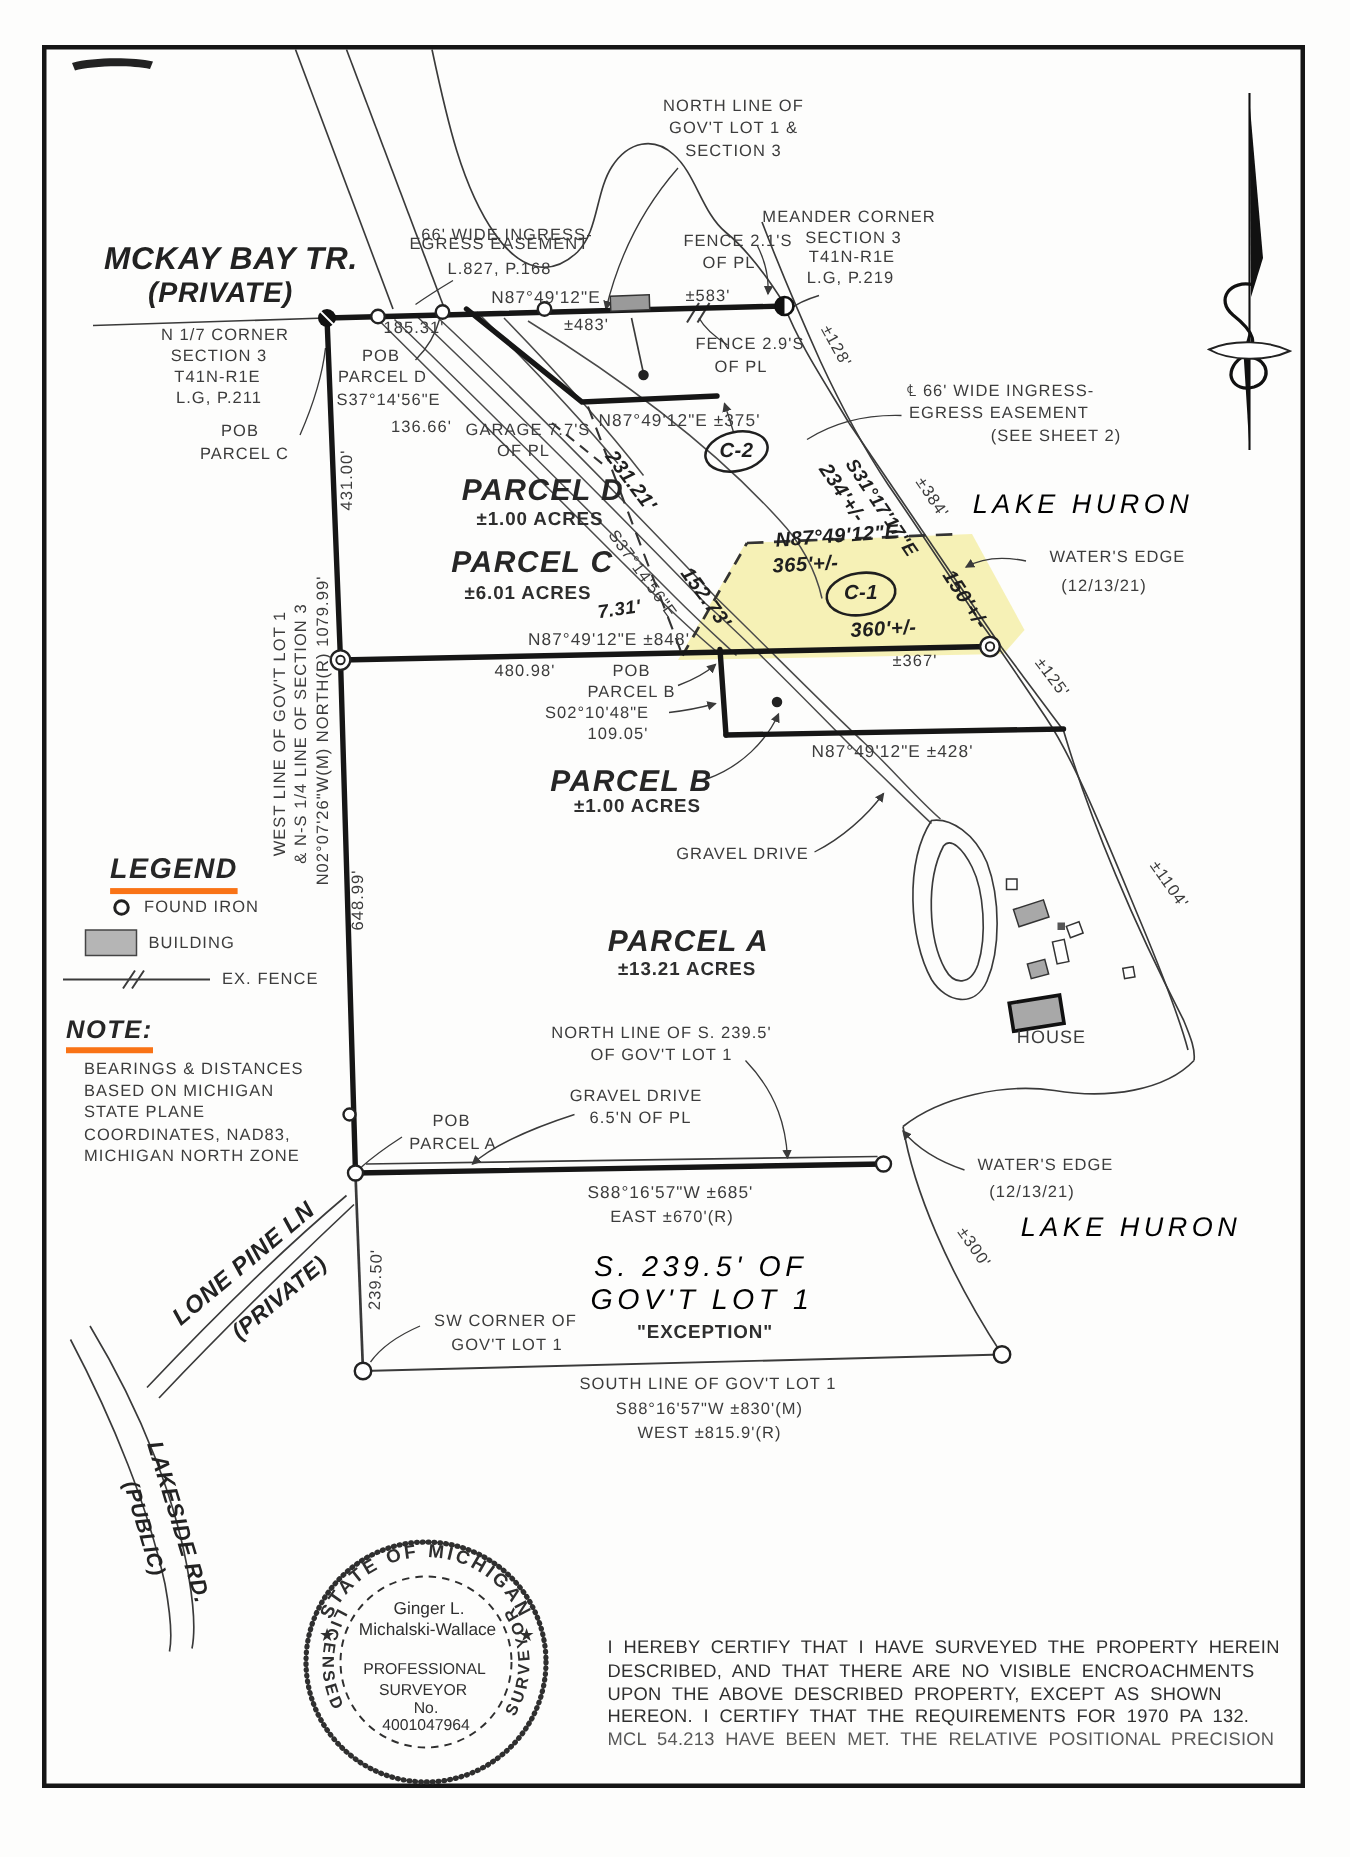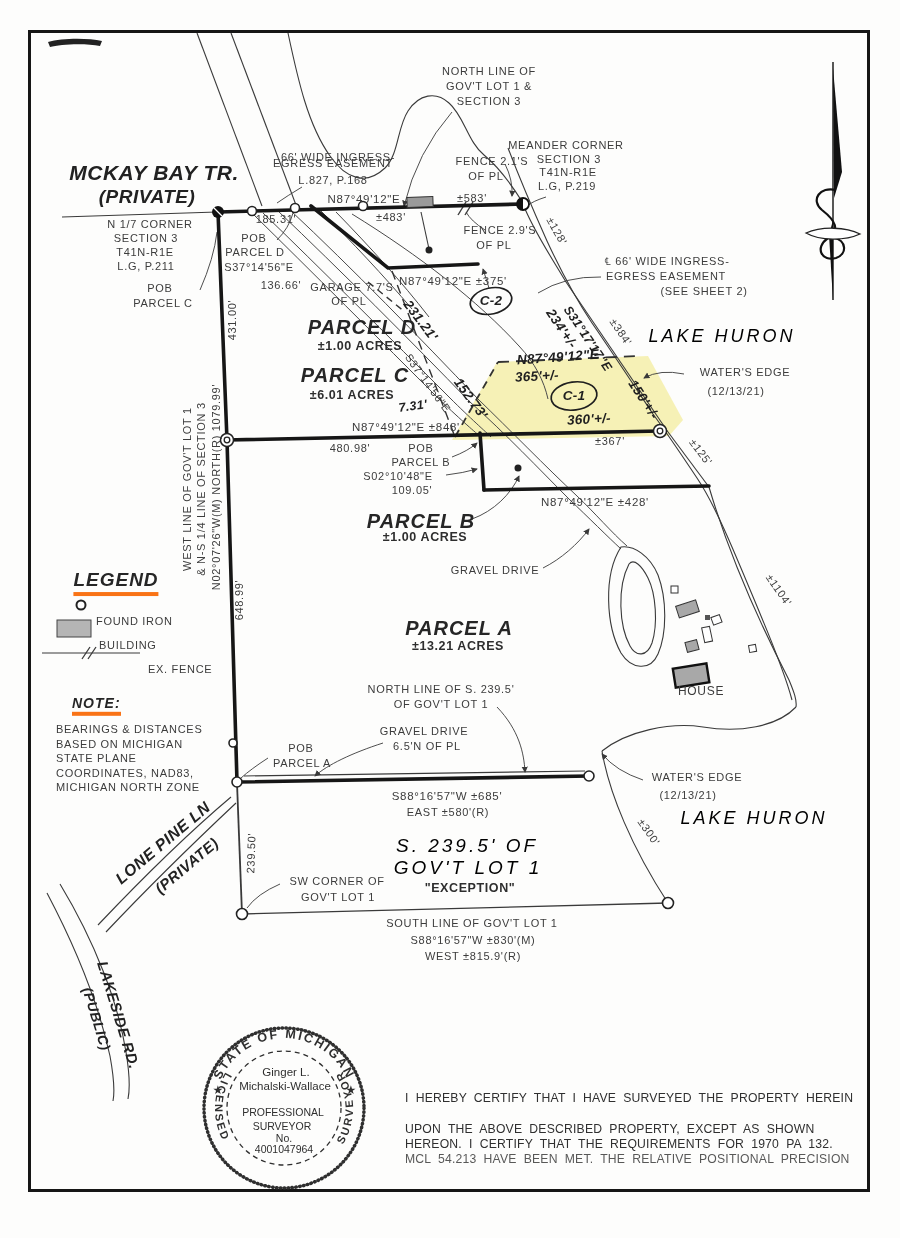--- a/index.html
+++ b/index.html
@@ -9,21 +9,21 @@
           border:3px solid #161616;pointer-events:none;}
   svg{position:absolute;left:0;top:0;}
   .lbl{position:absolute;transform:translate(-50%,-50%);font-size:11px;letter-spacing:.7px;
        color:#3c3c3c;white-space:nowrap;text-align:center;line-height:1.1;}
   .b12{font-size:11.5px;}
   .name{font-style:italic;font-weight:bold;font-size:20px;letter-spacing:1px;color:#262626;}
   .acres{font-weight:bold;font-size:12.5px;color:#2e2e2e;letter-spacing:.6px;}
   .bigit{font-style:italic;font-size:18px;letter-spacing:3px;color:#000000;}
   .hw{font-style:italic;font-weight:600;font-size:13.5px;color:#1f1f1f;letter-spacing:.3px;}
   .road{font-style:italic;font-weight:bold;color:#222;letter-spacing:.5px;}
-  .lblL{transform:translate(0,-50%);text-align:left;margin-top:16px;}
+  .lblL{transform:translate(0,-50%);text-align:left;}
   .u{border-bottom:4px solid #f97316;padding-bottom:1px;}
   .cert{position:absolute;left:405px;transform:translate(0,-50%);font-size:12.2px;
         letter-spacing:.2px;word-spacing:3.5px;color:#2f2f2f;white-space:nowrap;}
 </style>
 </head>
 <body>
 
 <div class="page">
   <div class="border"></div>
 
@@ -266,54 +266,55 @@
   <div class="lbl" style="left:232px;top:320px;transform:translate(-50%,-50%) rotate(-90deg)">431.00'</div>
   <div class="lbl" style="left:187px;top:489px;transform:translate(-50%,-50%) rotate(-90deg)">WEST LINE OF GOV'T LOT 1</div>
   <div class="lbl" style="left:201px;top:489px;transform:translate(-50%,-50%) rotate(-90deg)">&amp; N-S 1/4 LINE OF SECTION 3</div>
   <div class="lbl" style="left:216px;top:487px;transform:translate(-50%,-50%) rotate(-90deg)">N02°07'26"W(M)  NORTH(R)  1079.99'</div>
   <div class="lbl" style="left:239px;top:600px;transform:translate(-50%,-50%) rotate(-90deg)">648.99'</div>
 
   <div class="lbl name u" style="left:116px;top:583px;font-size:19px">LEGEND</div>
   <div class="lbl lblL" style="left:96px;top:605px">FOUND IRON</div>
   <div class="lbl lblL" style="left:99px;top:629px">BUILDING</div>
   <div class="lbl lblL" style="left:148px;top:653px">EX. FENCE</div>
-  <div class="lbl lblL name u" style="left:72px;top:690px;font-size:14px">NOTE:</div>
+  <div class="lbl lblL name u" style="left:44px;top:690px;font-size:17px">NOTE:</div>
   <div class="lbl lblL" style="left:56px;top:713px">BEARINGS &amp; DISTANCES</div>
   <div class="lbl lblL" style="left:56px;top:728px">BASED ON MICHIGAN</div>
   <div class="lbl lblL" style="left:56px;top:742px">STATE PLANE</div>
   <div class="lbl lblL" style="left:56px;top:757px">COORDINATES, NAD83,</div>
   <div class="lbl lblL" style="left:56px;top:771px">MICHIGAN NORTH ZONE</div>
 
   <div class="lbl name" style="left:459px;top:628px">PARCEL A</div>
   <div class="lbl acres" style="left:458px;top:647px">±13.21 ACRES</div>
   <div class="lbl" style="left:441px;top:689px">NORTH LINE OF S. 239.5'</div>
   <div class="lbl" style="left:441px;top:704px">OF GOV'T LOT 1</div>
   <div class="lbl" style="left:424px;top:731px">GRAVEL DRIVE</div>
   <div class="lbl" style="left:427px;top:746px">6.5'N OF PL</div>
   <div class="lbl" style="left:301px;top:748px">POB</div>
   <div class="lbl" style="left:302px;top:763px">PARCEL A</div>
   <div class="lbl" style="left:779px;top:590px;transform:translate(-50%,-50%) rotate(55deg)">±1104'</div>
   <div class="lbl" style="left:701px;top:692px;font-size:12px">HOUSE</div>
   <div class="lbl b12" style="left:447px;top:796px">S88°16'57"W ±685'</div>
-  <div class="lbl" style="left:448px;top:812px">EAST ±580'(R)</div>
+  <div class="lbl" style="left:448px;top:812px">EAST ±670'(R)</div>
   <div class="lbl" style="left:697px;top:777px">WATER'S EDGE</div>
   <div class="lbl" style="left:688px;top:795px">(12/13/21)</div>
   <div class="lbl bigit" style="left:754px;top:819px">LAKE HURON</div>
   <div class="lbl road" style="left:163px;top:843px;font-size:16px;transform:translate(-50%,-50%) rotate(-40deg)">LONE PINE LN</div>
   <div class="lbl road" style="left:187px;top:866px;font-size:15px;transform:translate(-50%,-50%) rotate(-40deg)">(PRIVATE)</div>
   <div class="lbl" style="left:251px;top:853px;transform:translate(-50%,-50%) rotate(-88deg)">239.50'</div>
   <div class="lbl" style="left:337px;top:881px">SW CORNER OF</div>
   <div class="lbl" style="left:338px;top:897px">GOV'T LOT 1</div>
   <div class="lbl bigit" style="left:467px;top:846px;font-size:19px">S. 239.5' OF</div>
   <div class="lbl bigit" style="left:468px;top:868px;font-size:19px">GOV'T LOT 1</div>
   <div class="lbl acres" style="left:470px;top:889px">"EXCEPTION"</div>
   <div class="lbl" style="left:472px;top:923px">SOUTH LINE OF GOV'T LOT 1</div>
   <div class="lbl" style="left:473px;top:940px">S88°16'57"W ±830'(M)</div>
   <div class="lbl" style="left:473px;top:956px">WEST ±815.9'(R)</div>
   <div class="lbl" style="left:649px;top:832px;transform:translate(-50%,-50%) rotate(55deg)">±300'</div>
   <div class="lbl road" style="left:118px;top:1015px;font-size:15px;transform:translate(-50%,-50%) rotate(73deg)">LAKESIDE RD.</div>
   <div class="lbl road" style="left:96px;top:1019px;font-size:14px;transform:translate(-50%,-50%) rotate(73deg)">(PUBLIC)</div>
 
   <div class="cert" style="top:1098px">I HEREBY CERTIFY THAT I HAVE SURVEYED THE PROPERTY HEREIN</div>
+  <div class="cert" style="top:1114px">DESCRIBED, AND THAT THERE ARE NO VISIBLE ENCROACHMENTS</div>
   <div class="cert" style="top:1129px">UPON THE ABOVE DESCRIBED PROPERTY, EXCEPT AS SHOWN</div>
   <div class="cert" style="top:1144px">HEREON.  I CERTIFY THAT THE REQUIREMENTS FOR 1970 PA 132.</div>
   <div class="cert" style="top:1159px;opacity:.8">MCL 54.213 HAVE BEEN MET. THE RELATIVE POSITIONAL PRECISION</div>
 </div>
 
 </body></html>

